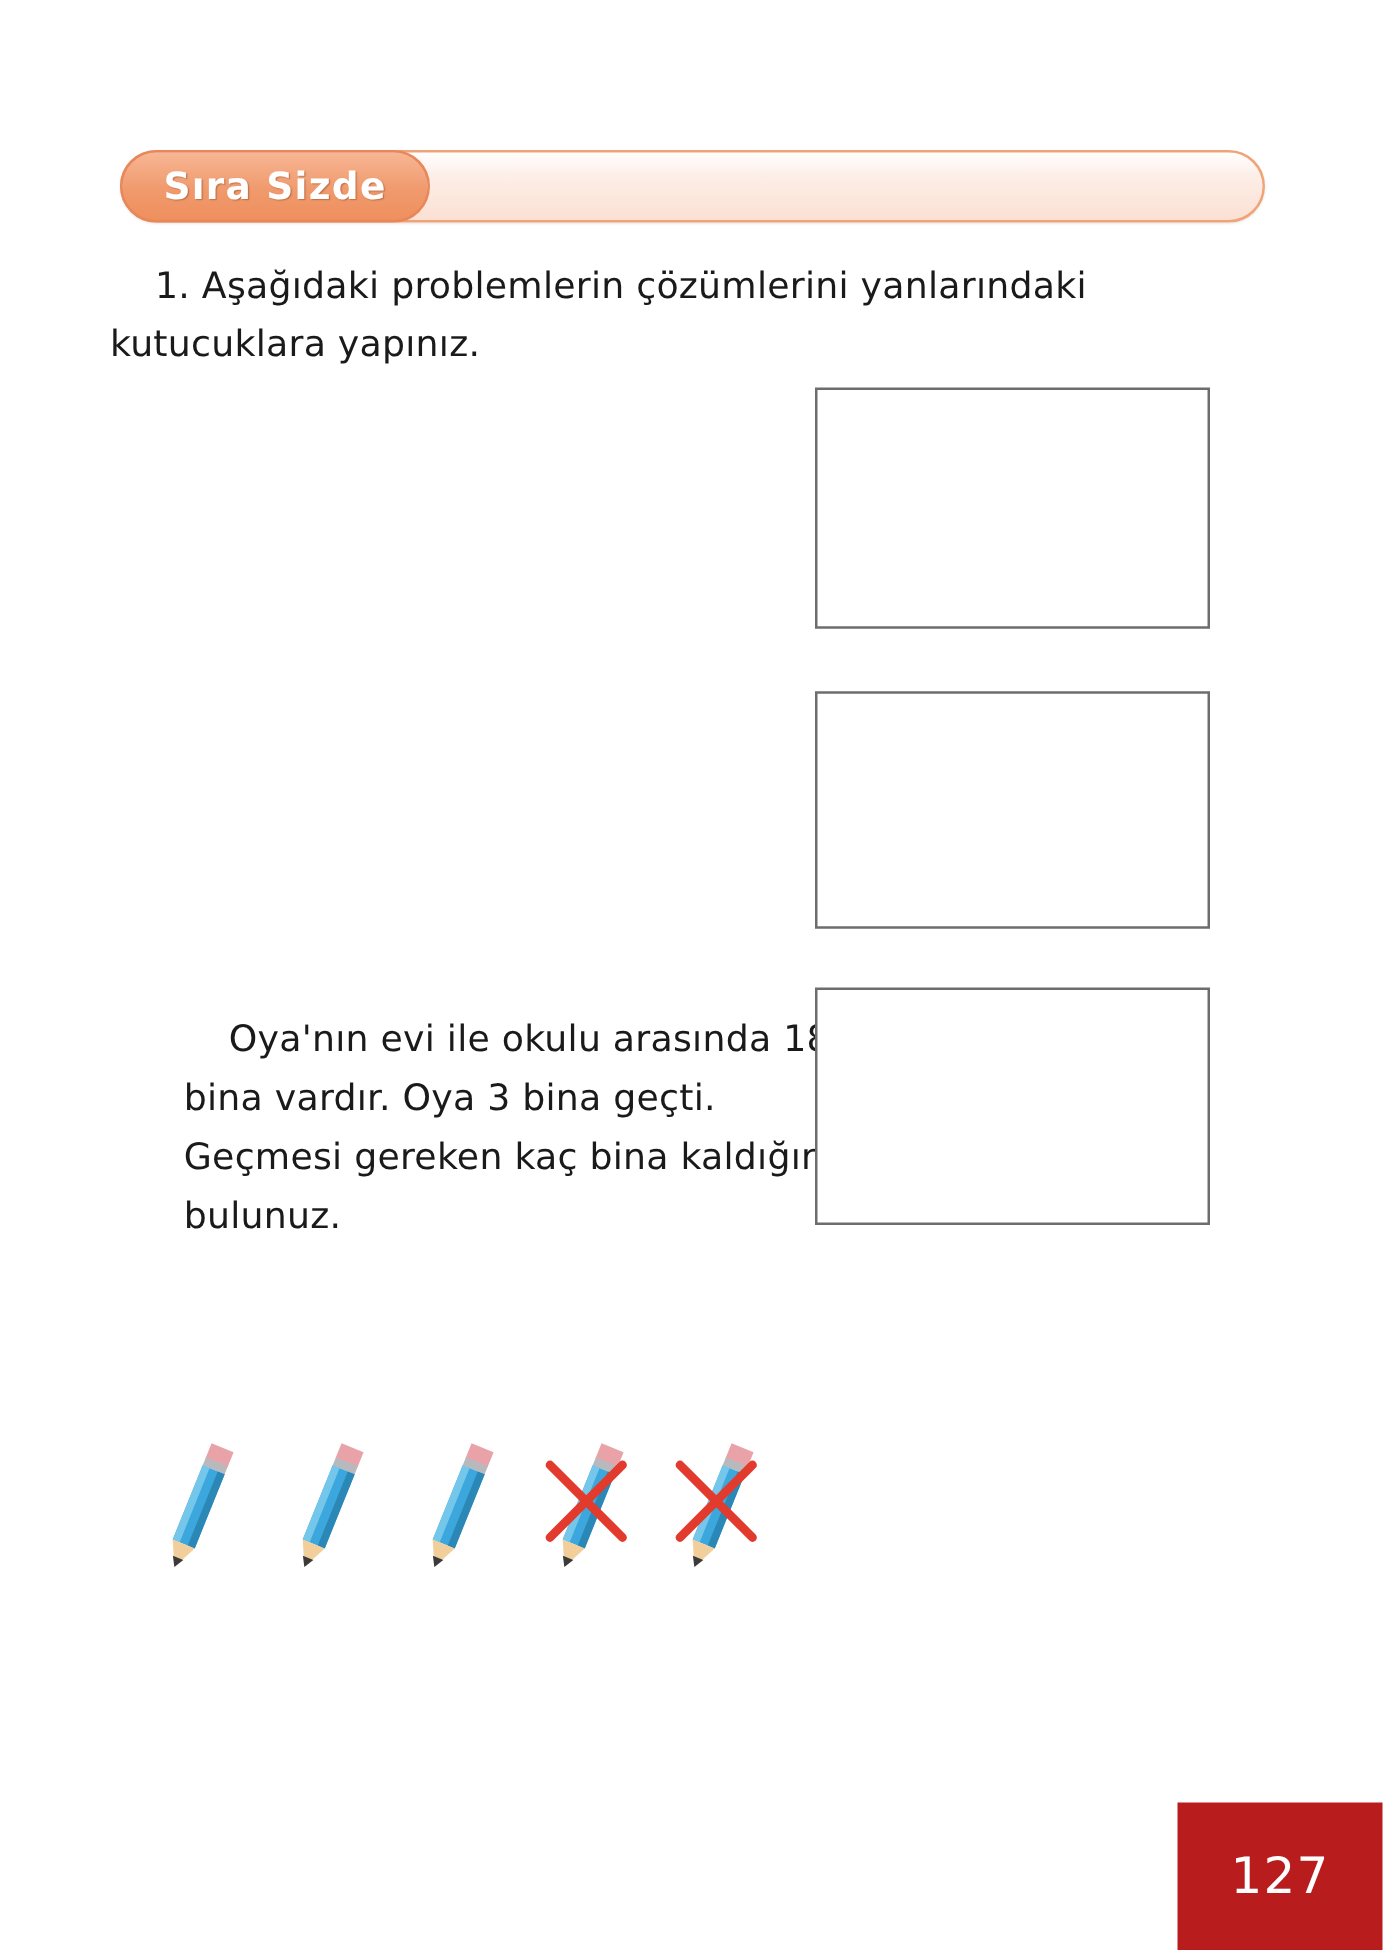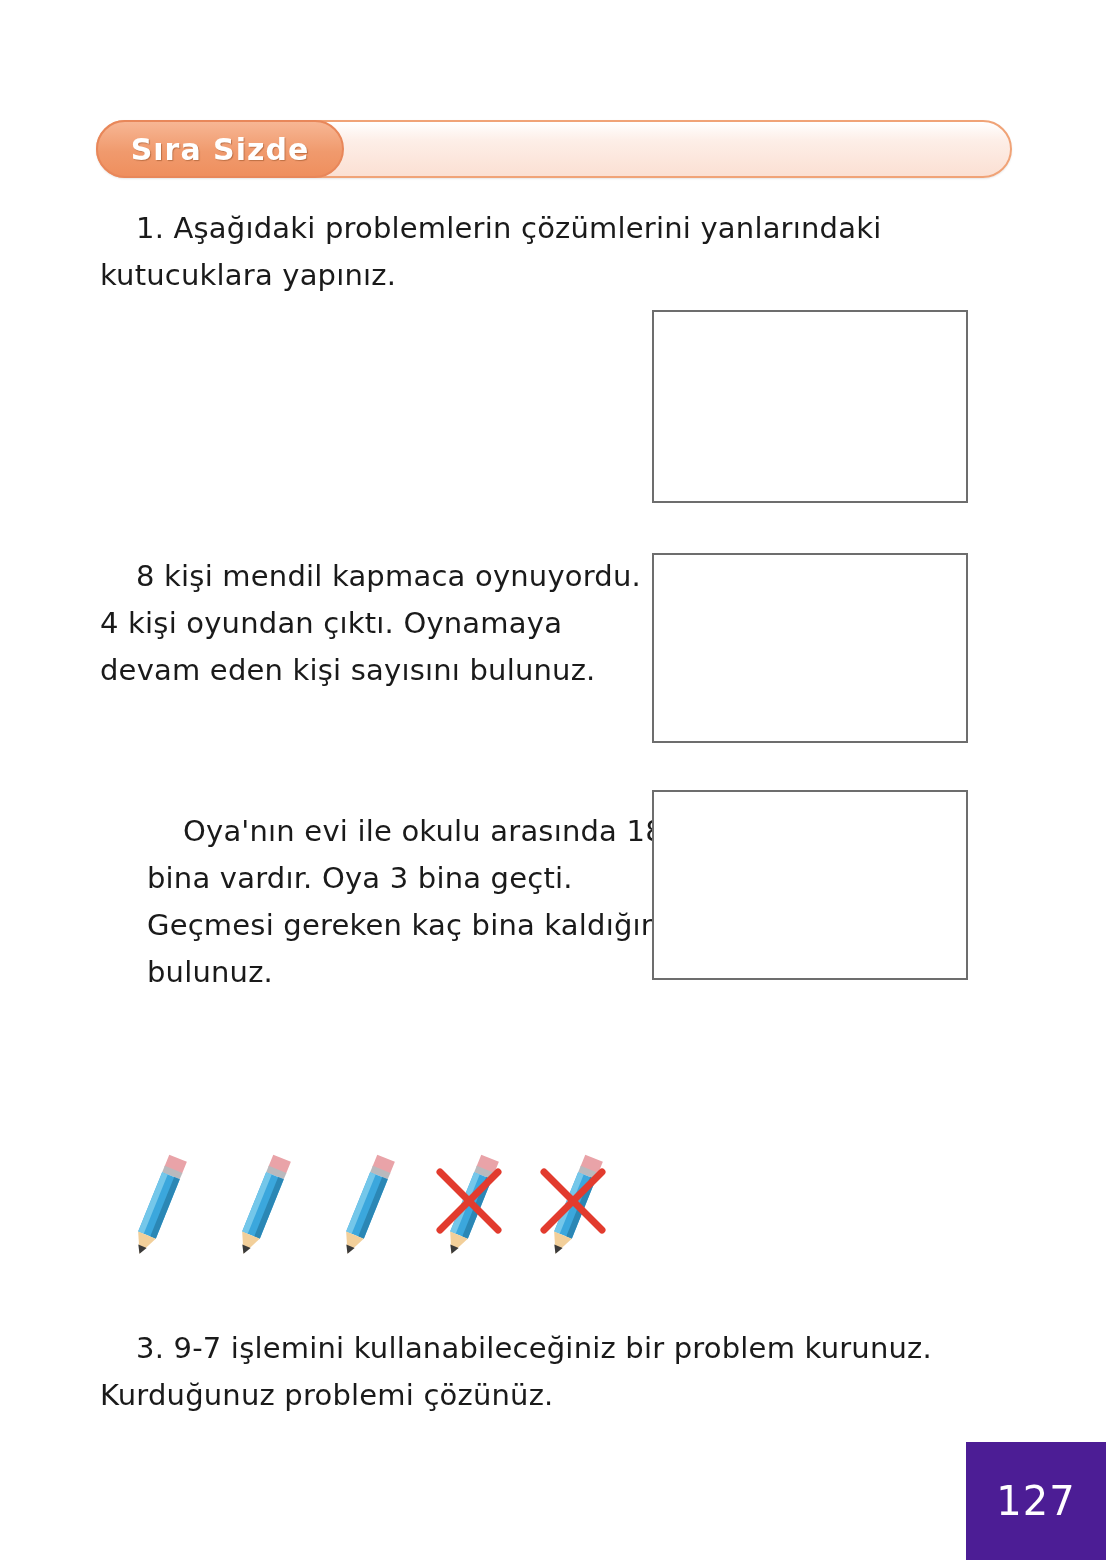--- a/index.html
+++ b/index.html
@@ -57,21 +57,21 @@
   .body-text {
     position: absolute;
     font-family: "DejaVu Sans", sans-serif;
     font-size: 29px;
     line-height: 47px;
     color: #1a1a1a;
     white-space: pre-wrap;
     letter-spacing: 0.2px;
   }
 
-  .q1 { left: 100px; top: 205px; width: 900px; text-indent: 36px; }
+  .q1 { left: 88px; top: 205px; width: 900px; text-indent: 36px; }
 
   .p-a { left: 100px; top: 325px; width: 530px; text-indent: 36px; }
   .p-b { left: 100px; top: 553px; width: 545px; text-indent: 36px; }
   .p-c { left: 100px; top: 808px; width: 555px; text-indent: 36px; margin-left: 47px; }
 
   .q2 { left: 100px; top: 1030px; width: 880px; text-indent: 36px; }
   .q3 { left: 100px; top: 1325px; width: 880px; text-indent: 36px; }
 
   
   .answer-box {
@@ -103,23 +103,23 @@
     width: 74px;
     height: 118px;
     pointer-events: none;
   }
 
   
   .page-number {
     position: absolute;
     right: 0px;
     bottom: 0px;
-    width: 140px;
+    width: 164px;
     height: 118px;
-    background: #4c1d95;
+    background: #b91c1c;
     display: flex;
     align-items: center;
     justify-content: center;
     color: #ffffff;
     font-family: "DejaVu Sans", sans-serif;
     font-size: 40px;
     letter-spacing: 1px;
   }
 </style>
 </head>
@@ -129,21 +129,20 @@
 
   <div class="banner"></div>
   <div class="banner-tab">
     <span class="banner-title">Sıra Sizde</span>
   </div>
 
   <div class="body-text q1">1. Aşağıdaki problemlerin çözümlerini yanlarındaki kutucuklara yapınız.</div>
 
   <div class="answer-box box-1"></div>
 
-  <div class="body-text p-b">8 kişi mendil kapmaca oynuyordu. 4 kişi oyundan çıktı. Oynamaya devam eden kişi sayısını bulunuz.</div>
   <div class="answer-box box-2"></div>
 
   <div class="body-text p-c">Oya'nın evi ile okulu arasında 18 bina vardır. Oya 3 bina geçti. Geçmesi gereken kaç bina kaldığını bulunuz.</div>
   <div class="answer-box box-3"></div>
 
 
   <div class="pencil-row">
 
     <div class="pencil" style="left:0px;  top:0px;">
       <svg width="74" height="118" viewBox="0 0 74 118">
@@ -222,17 +221,16 @@
     </div>
     <div class="cross" style="left:416px; top:0px;">
       <svg width="74" height="118" viewBox="0 0 74 118">
         <line x1="8" y1="22" x2="66" y2="80" stroke="#e23b2e" stroke-width="7" stroke-linecap="round"></line>
         <line x1="66" y1="22" x2="8" y2="80" stroke="#e23b2e" stroke-width="7" stroke-linecap="round"></line>
       </svg>
     </div>
 
   </div>
 
-  <div class="body-text q3">3. 9-7 işlemini kullanabileceğiniz bir problem kurunuz. Kurduğunuz problemi çözünüz.</div>
 
   <div class="page-number">127</div>
 
 </div>
 
 </body></html>

